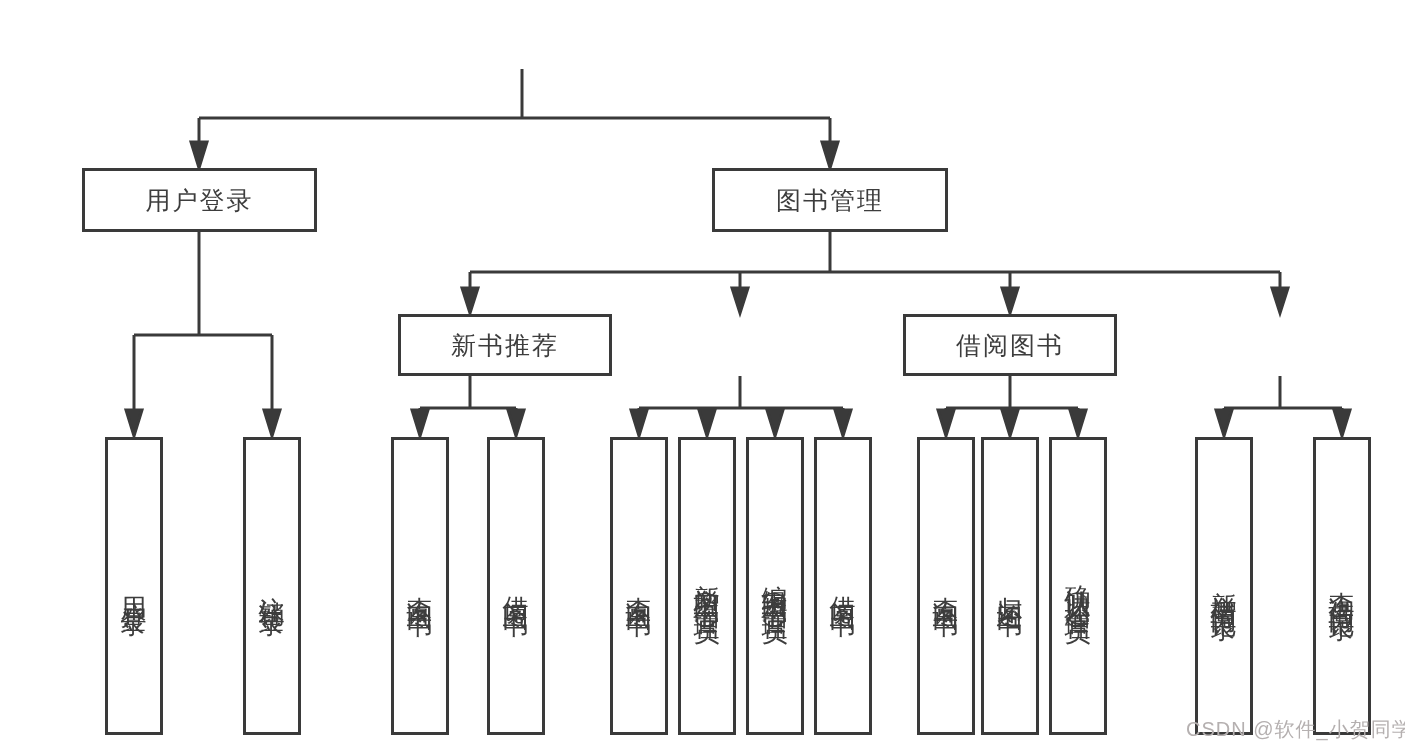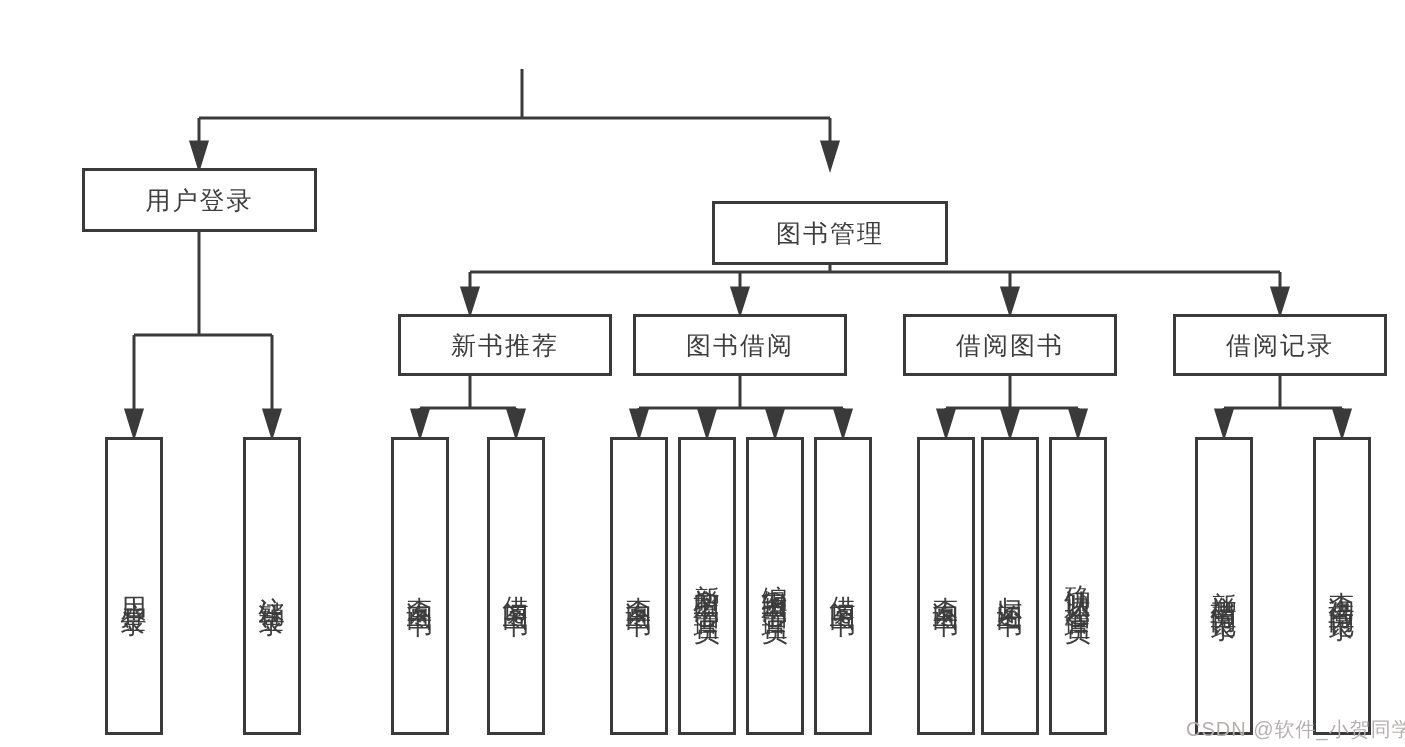--- a/index.html
+++ b/index.html
@@ -35,21 +35,21 @@
     writing-mode: vertical-rl;
     font-size: 26px;
     letter-spacing: 5px;
     line-height: 1;
     white-space: nowrap;
   }
   
   .n-root  { left: 22px;  top: 13px;  width: 1002px; height: 57px; }
   
   .n-l2a   { left: 82px;  top: 168px; width: 235px; height: 64px; }
-  .n-l2b   { left: 712px; top: 168px; width: 236px; height: 64px; margin-top: 33px; }
+  .n-l2b   { left: 712px; top: 168px; width: 236px; height: 64px; }
   
   .n-l3a   { left: 363px;  top: 314px; width: 214px; height: 62px; margin-left: 35px; }
   .n-l3b   { left: 633px;  top: 314px; width: 214px; height: 62px; }
   .n-l3c   { left: 903px;  top: 314px; width: 214px; height: 62px; }
   .n-l3d   { left: 1173px; top: 314px; width: 214px; height: 62px; }
   
   .leaf { top: 437px; width: 58px; height: 298px; }
   .lf-g1a { left: 105px; }  .lf-g1b { left: 243px; }
   .lf-g2a { left: 391px; }  .lf-g2b { left: 487px; }
   .lf-g3a { left: 610px; }  .lf-g3b { left: 678px; }
@@ -151,29 +151,23 @@
   <div class="box n-l2a">
     <span class="h-label">用户登录</span>
   </div>
   <div class="box n-l2b">
     <span class="h-label">图书管理</span>
   </div>
 
   <div class="box n-l3a">
     <span class="h-label">新书推荐</span>
   </div>
-  <div class="box n-l3b">
-    <span class="h-label">图书借阅</span>
-  </div>
   <div class="box n-l3c">
     <span class="h-label">借阅图书</span>
   </div>
-  <div class="box n-l3d">
-    <span class="h-label">借阅记录</span>
-  </div>
 
   <div class="box leaf lf-g1a">
     <span class="v-label">用户登录</span>
   </div>
   <div class="box leaf lf-g1b">
     <span class="v-label">注销登录</span>
   </div>
 
   <div class="box leaf lf-g2a">
     <span class="v-label">查询图书</span>

